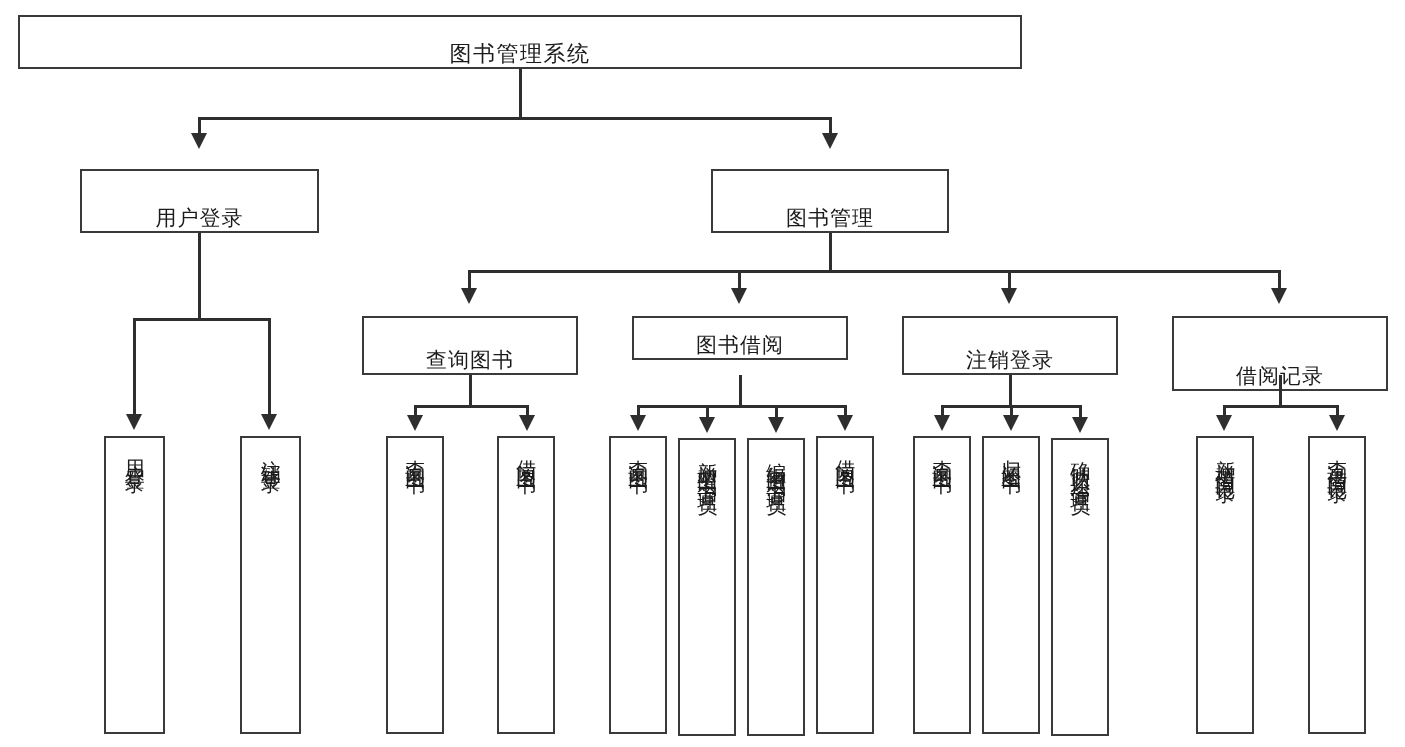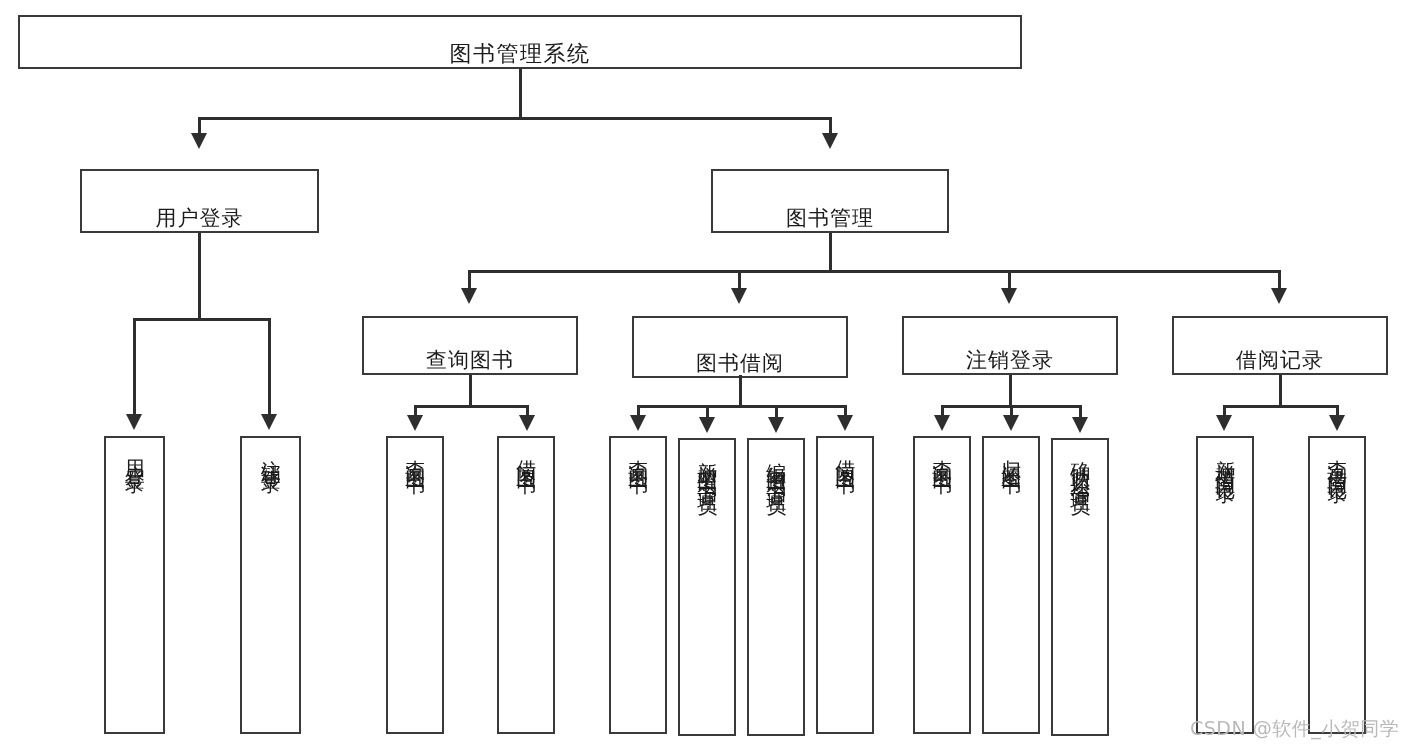--- a/index.html
+++ b/index.html
@@ -129,27 +129,27 @@
 
   <div class="ln v" style="left:1008px; top:270px; width:2.5px; height:20px;"></div>
   <div class="arrow" style="left:1001px; top:288px;"></div>
 
   <div class="ln v" style="left:1278px; top:270px; width:2.5px; height:20px;"></div>
   <div class="arrow" style="left:1271px; top:288px;"></div>
 
   <div class="node h" style="left:362px; top:316px; width:216px; height:59px;">
     <span>查询图书</span>
   </div>
-  <div class="node h" style="left:632px; top:316px; width:216px; height:62px;">
+  <div class="node h" style="left:632px; top:316px; width:216px; height:44px;">
     <span>图书借阅</span>
   </div>
   <div class="node h" style="left:902px; top:316px; width:216px; height:59px;">
     <span>注销登录</span>
   </div>
-  <div class="node h" style="left:1172px; top:316px; width:216px; height:59px;">
+  <div class="node h" style="left:1172px; top:316px; width:216px; height:75px;">
     <span>借阅记录</span>
   </div>
 
   <div class="ln v" style="left:469px; top:375px; width:2.5px; height:31px;"></div>
   <div class="ln h" style="left:414px; top:405px; width:114px; height:2.5px;"></div>
   <div class="ln v" style="left:414px; top:405px; width:2.5px; height:13px;"></div>
   <div class="arrow" style="left:407px; top:415px;"></div>
   <div class="ln v" style="left:526px; top:405px; width:2.5px; height:13px;"></div>
   <div class="arrow" style="left:519px; top:415px;"></div>
 
@@ -210,15 +210,14 @@
   <div class="ln v" style="left:1336px; top:405px; width:2.5px; height:13px;"></div>
   <div class="arrow" style="left:1329px; top:415px;"></div>
 
   <div class="node v" style="left:1196px; top:436px; width:58px; height:298px;">
     <span class="vtext">新增借阅记录</span>
   </div>
   <div class="node v" style="left:1308px; top:436px; width:58px; height:298px;">
     <span class="vtext">查询借阅记录</span>
   </div>
 
-  <div id="watermark" style="left:1190px; top:716px;">CSDN @软件_小贺同学</div>
 
 </div>
 
 </body></html>

